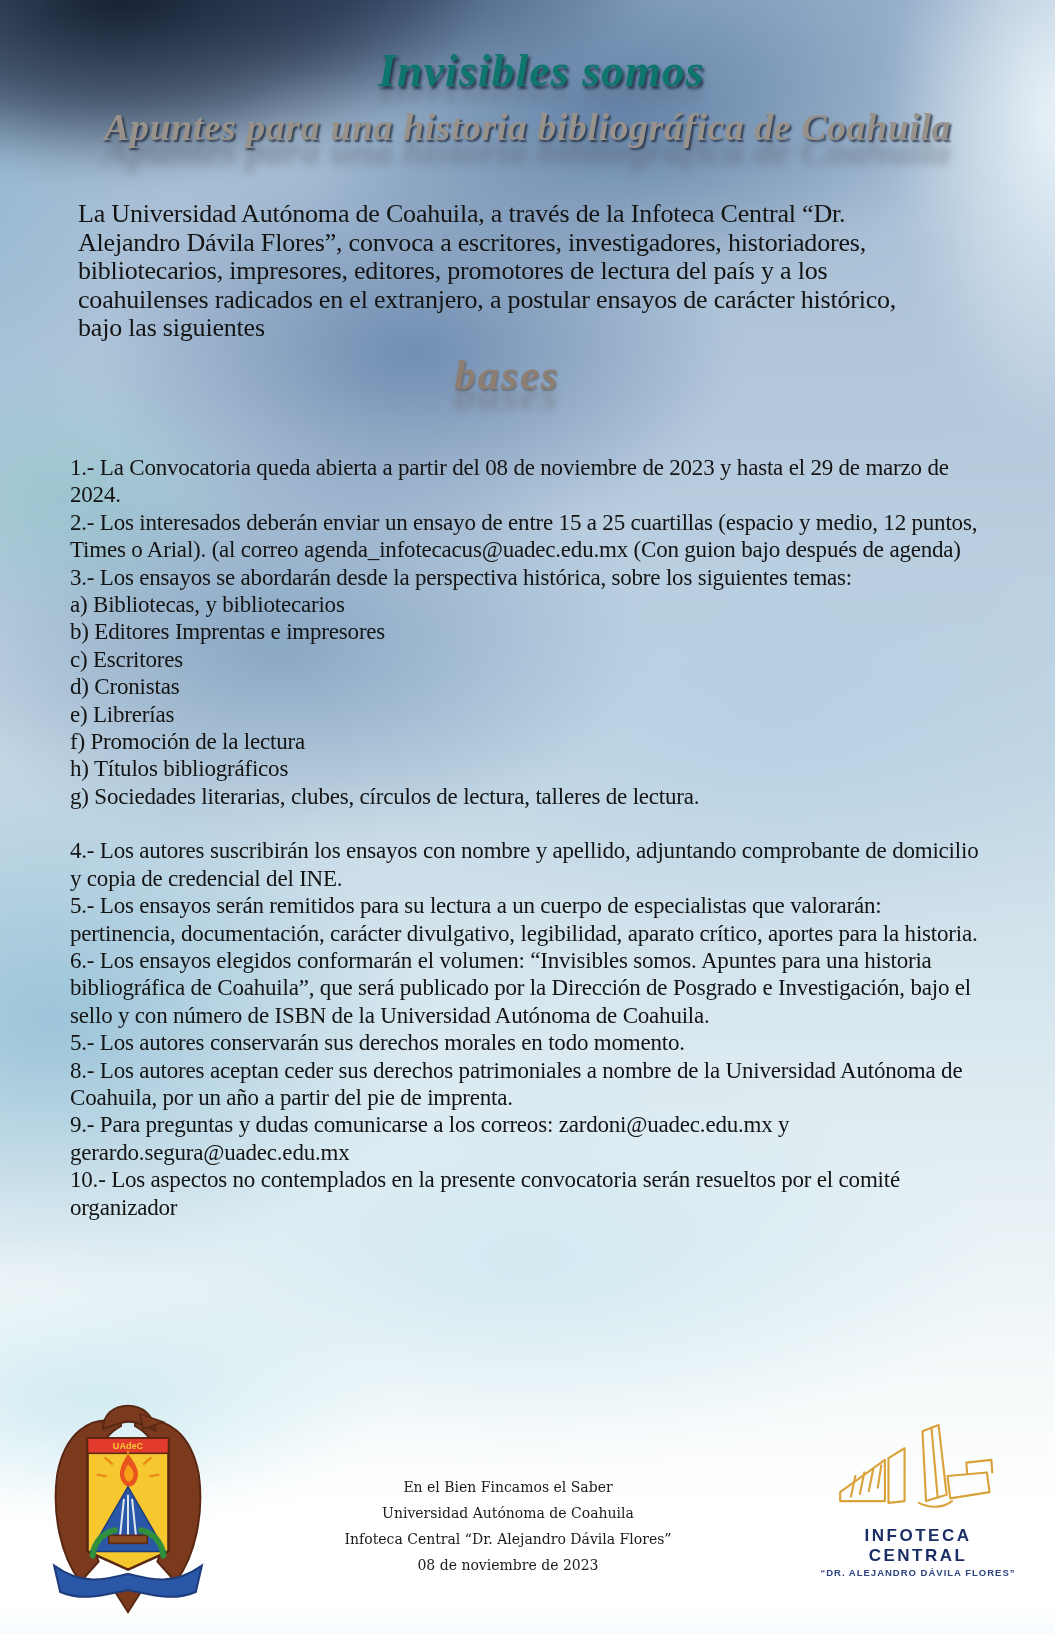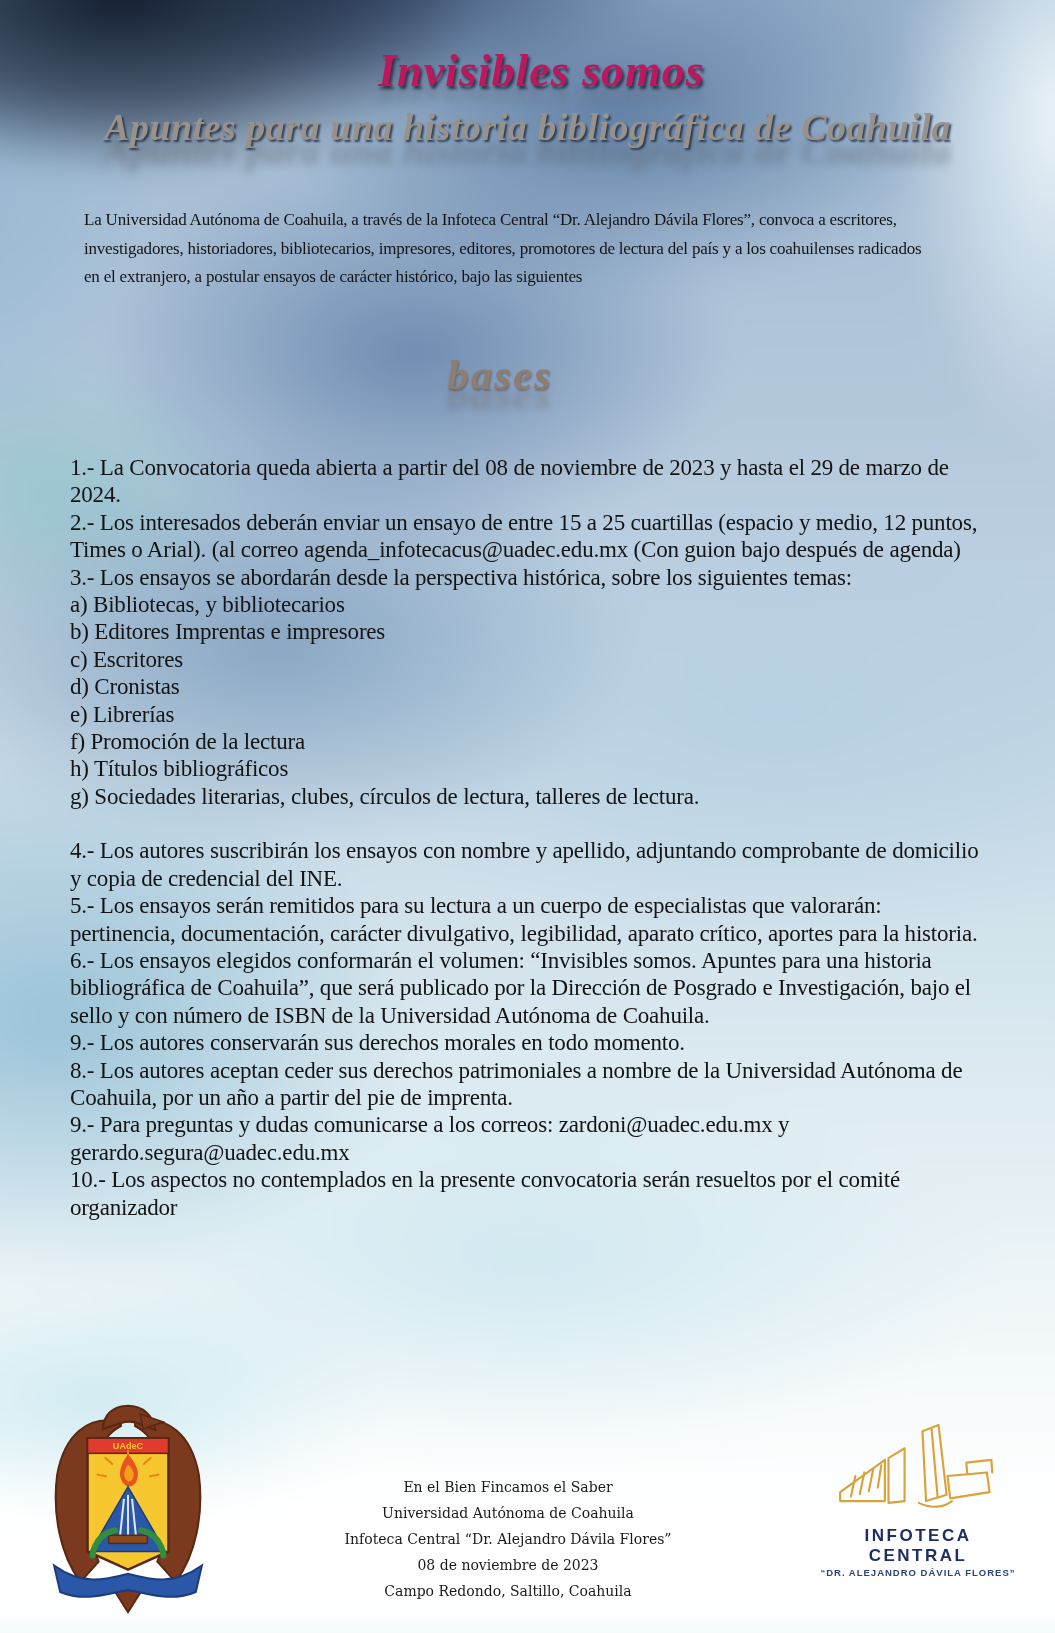--- a/index.html
+++ b/index.html
@@ -27,40 +27,41 @@
       radial-gradient(ellipse 620px 340px at 72% 44%, rgba(175,205,226,0.65) 0%, rgba(175,205,226,0) 72%),
       radial-gradient(ellipse 520px 380px at 8% 62%, rgba(112,170,200,0.6) 0%, rgba(112,170,200,0) 70%),
       radial-gradient(ellipse 640px 260px at 50% 76%, rgba(205,231,240,0.85) 0%, rgba(205,231,240,0) 75%),
       radial-gradient(ellipse 400px 160px at 12% 84%, rgba(200,232,240,0.85) 0%, rgba(200,232,240,0) 75%),
       linear-gradient(180deg,#8fa9c6 0%,#a4bcd3 9%,#b4c8dc 26%,#c3d6e4 44%,#d6e6ee 60%,#e7f1f5 73%,#f6fafb 83%,#ffffff 90%,#ffffff 97%,#d9ecf3 100%);
   }
   
   .hdr{position:absolute;top:44px;left:0;width:100%;text-align:center;}
   .title{
     margin:0;font-style:italic;font-weight:bold;font-size:46px;letter-spacing:1px;
-    color:#be185d;
+    color:#0f766e;
     text-shadow:2px 3px 3px rgba(25,35,58,0.8), 0 16px 9px rgba(95,100,112,0.35);
     padding-left:28px;
   }
   .subtitle{
     margin:8px 0 0;font-style:italic;font-weight:bold;font-size:38px;letter-spacing:0.5px;
     color:#99928b;
     text-shadow:2px 2px 2px rgba(25,35,55,0.75), 0 24px 8px rgba(90,95,105,0.45);
   }
   
   .intro{
     position:absolute;top:192px;left:70px;width:850px;
-    margin:14px;font-size:17px;line-height:28.6px;color:#141414;letter-spacing:-0.2px;
+    margin:8px;font-size:26px;line-height:28.6px;color:#141414;letter-spacing:-0.2px;
   }
   
   .bases-h{
     position:absolute;top:350px;left:0;width:1000px;text-align:center;
     font-style:italic;font-weight:bold;font-size:43px;letter-spacing:2px;
     color:#8e7e71;
     text-shadow:1px 2px 2px rgba(70,60,50,0.45), 0 20px 7px rgba(110,100,92,0.4);
+    padding-left:7px;
   }
   
   .body-list{
     position:absolute;top:454px;left:70px;width:912px;
     font-size:23px;line-height:27.4px;color:#141414;letter-spacing:-0.2px;
   }
   .body-list p{margin:0;}
   .spacer{height:27px;}
   
   .crest{position:absolute;left:42px;top:1398px;width:172px;height:225px;}
@@ -105,21 +106,21 @@
     <p>c) Escritores</p>
     <p>d) Cronistas</p>
     <p>e) Librerías</p>
     <p>f) Promoción de la lectura</p>
     <p>h) Títulos bibliográficos</p>
     <p>g) Sociedades literarias, clubes, círculos de lectura, talleres de lectura.</p>
     <div class="spacer"></div>
     <p>4.- Los autores suscribirán los ensayos con nombre y apellido, adjuntando comprobante de domicilio y copia de credencial del INE.</p>
     <p>5.- Los ensayos serán remitidos para su lectura a un cuerpo de especialistas que valorarán: pertinencia, documentación, carácter divulgativo, legibilidad, aparato crítico, aportes para la historia.</p>
     <p>6.- Los ensayos elegidos conformarán el volumen: “Invisibles somos. Apuntes para una historia bibliográfica de Coahuila”, que será publicado por la Dirección de Posgrado e Investigación, bajo el sello y con número de ISBN de la Universidad Autónoma de Coahuila.</p>
-    <p>9.- Los autores conservarán sus derechos morales en todo momento.</p>
+    <p>5.- Los autores conservarán sus derechos morales en todo momento.</p>
     <p>8.- Los autores aceptan ceder sus derechos patrimoniales a nombre de la Universidad Autónoma de Coahuila, por un año a partir del pie de imprenta.</p>
     <p>9.- Para preguntas y dudas comunicarse a los correos: zardoni@uadec.edu.mx y gerardo.segura@uadec.edu.mx</p>
     <p>10.- Los aspectos no contemplados en la presente convocatoria serán resueltos por el comité organizador</p>
   </div>
 
   <svg class="crest" viewBox="0 0 170 215" aria-hidden="true">
 
     <path d="M78,20 C45,12 22,34 15,72 C10,110 18,152 38,178 L56,158 C44,130 42,88 54,56 C58,42 66,30 78,24 Z" fill="#7b3a1e" stroke="#5a2812" stroke-width="2"></path>
     <path d="M92,20 C125,12 148,34 155,72 C160,110 152,152 132,178 L114,158 C126,130 128,88 116,56 C112,42 104,30 92,24 Z" fill="#7b3a1e" stroke="#5a2812" stroke-width="2"></path>
 
@@ -157,21 +158,20 @@
     <path d="M120,152 C118,138 110,130 98,127" fill="none" stroke="#2f8f3f" stroke-width="6" stroke-dasharray="4 3" stroke-linecap="round"></path>
 
     <path d="M12,162 C40,182 62,176 85,170 C108,176 130,182 158,162 L152,188 C128,198 106,190 85,186 C64,190 42,198 18,188 Z" fill="#2b57a9" stroke="#1c3c7c" stroke-width="2"></path>
   </svg>
 
   <div class="footer-text">
     <p>En el Bien Fincamos el Saber</p>
     <p>Universidad Autónoma de Coahuila</p>
     <p>Infoteca Central “Dr. Alejandro Dávila Flores”</p>
     <p>08 de noviembre de 2023</p>
-    <p>Campo Redondo, Saltillo, Coahuila</p>
   </div>
 
   <div class="infoteca">
 
     <svg class="bsvg" width="170" height="104" viewBox="0 0 190 115" aria-hidden="true">
       <g fill="none" stroke="#d9a23b" stroke-width="2.4" stroke-linejoin="round" stroke-linecap="round">
         <path d="M8,88 L8,80 L58,44 L58,90 L8,90 Z"></path>
         <path d="M20,85 L25,62"></path>
           <path d="M30,82 L35,58"></path>
           <path d="M40,79 L45,54"></path>

